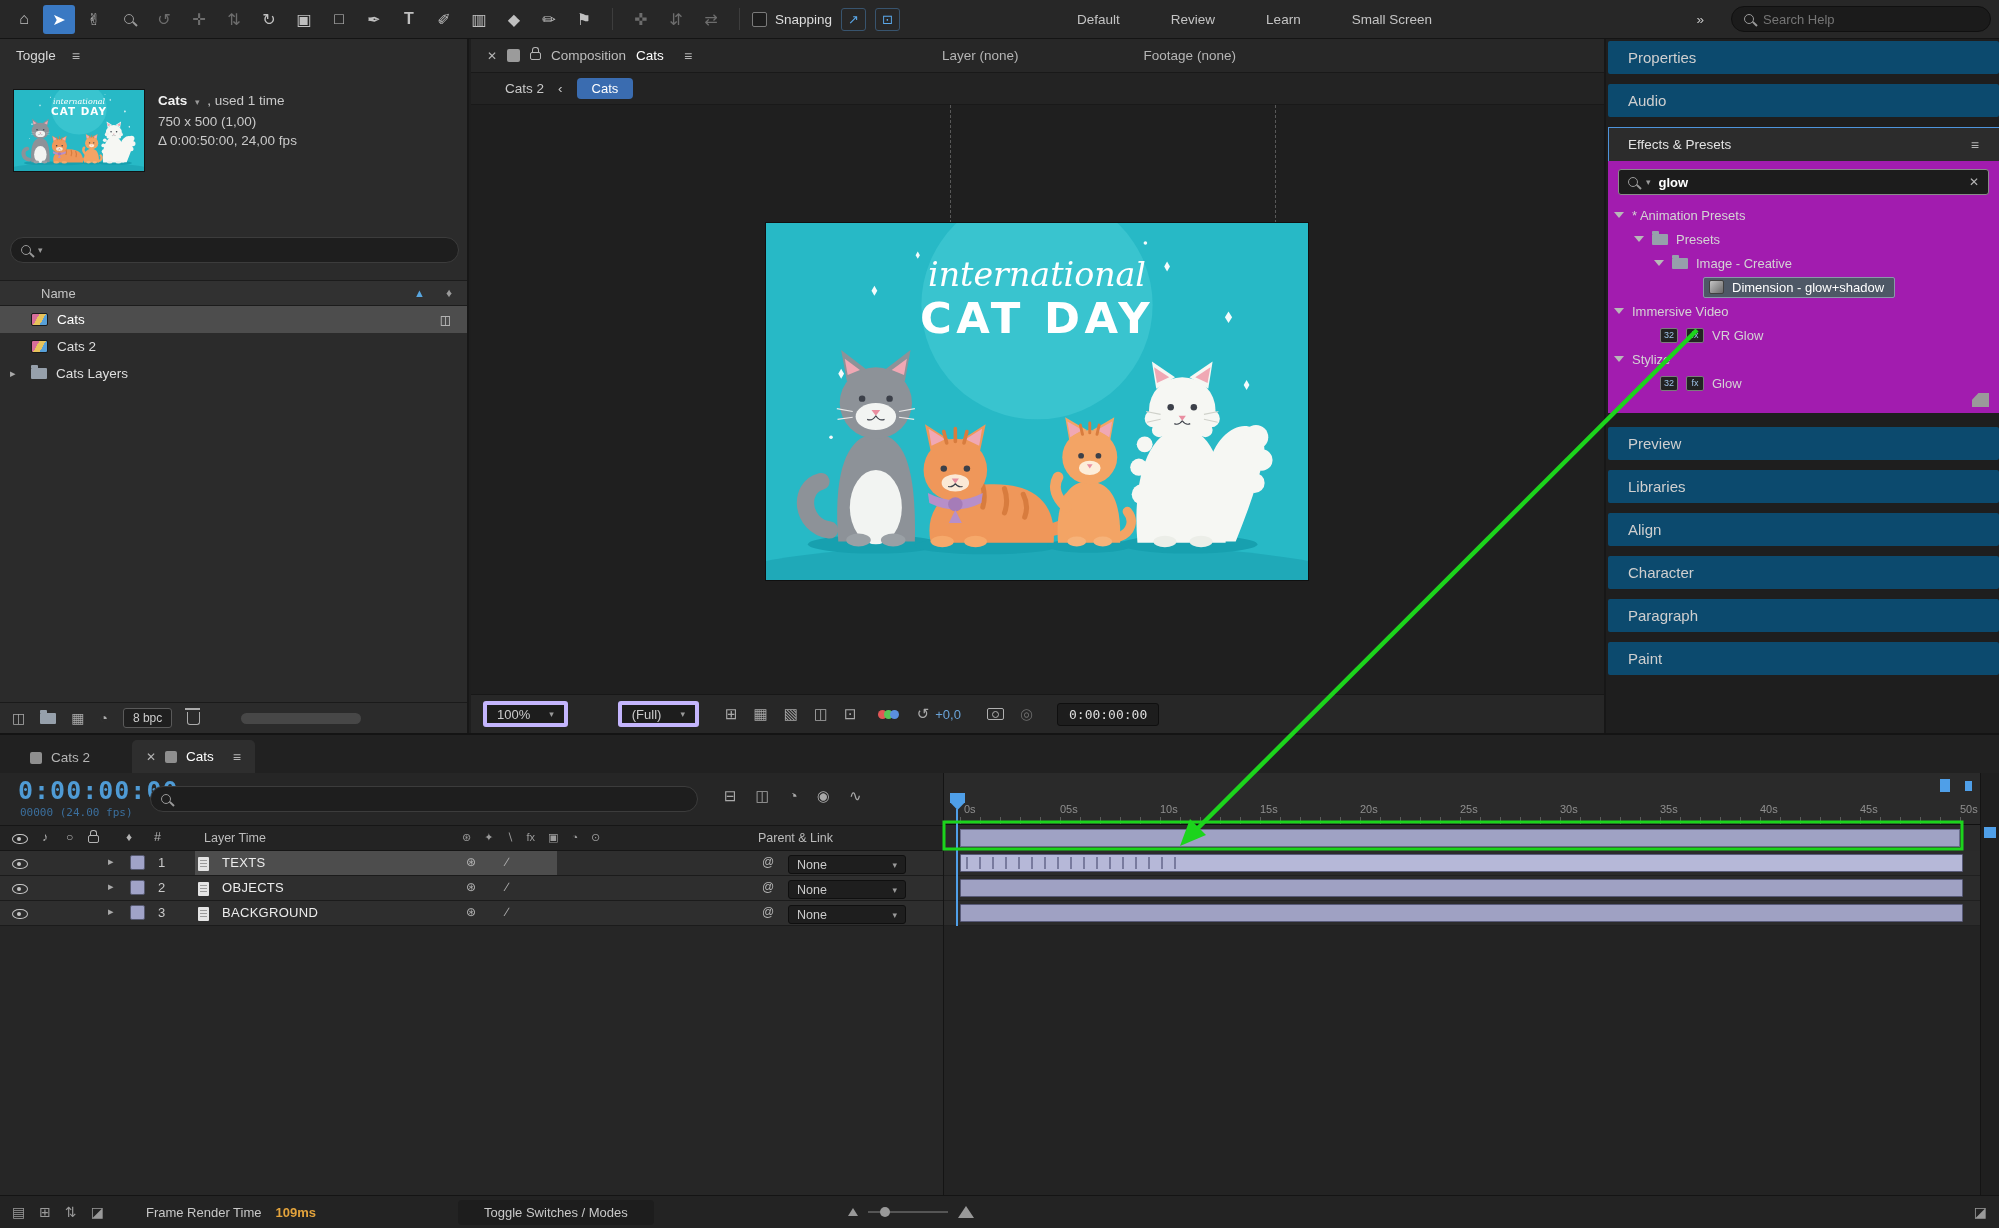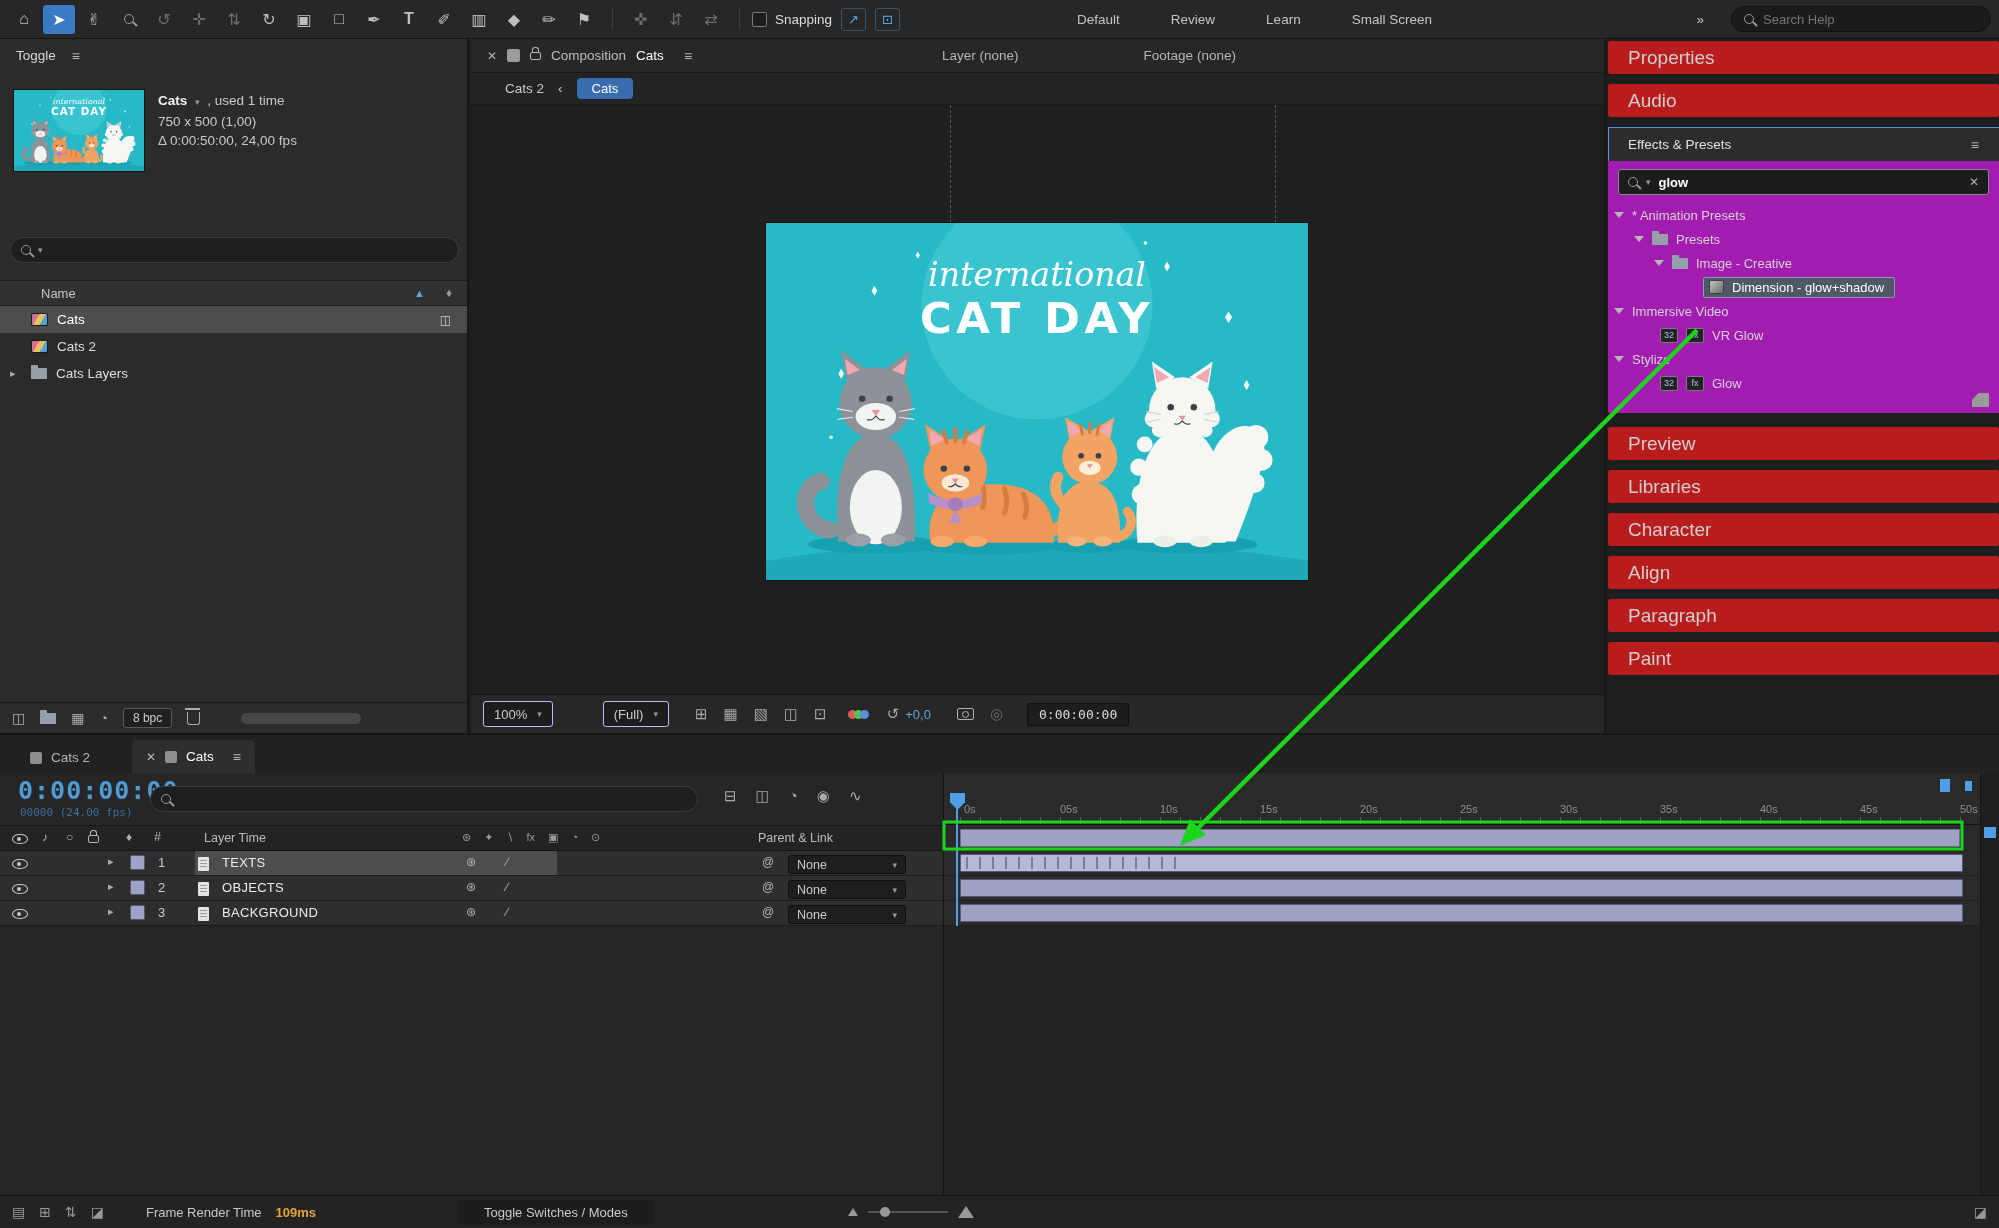--- a/index.html
+++ b/index.html
@@ -72,30 +72,30 @@
   #comp{position:absolute;top:39px;left:471px;width:1135px;height:694px;background:#1f1f1f;border-right:2px solid #171717;
         display:flex;flex-direction:column}
   .c-tabs{height:34px;background:#272727;display:flex;align-items:center;gap:10px;padding:0 16px;border-bottom:1px solid #191919;font-size:13.5px}
   .x{color:#b5b5b5;font-size:12px}
   .c-crumbs{height:32px;background:#232323;display:flex;align-items:center;gap:14px;padding:0 34px;border-bottom:1px solid #191919;font-size:13.5px;color:#c9c9c9}
   .crumb-cur{background:#3a6cb0;color:#fff;padding:3px 15px;border-radius:4px;font-size:13px}
   .c-canvas{flex:1;position:relative;background:#1f1f1f}
   .guide{position:absolute;top:0;width:0;border-left:1px dashed #585858}
   .c-img{position:absolute;left:295px;top:118px;width:542px;height:357px;box-shadow:0 0 0 1px #101010}
   .c-bar{height:39px;background:#272727;border-top:1px solid #171717;display:flex;align-items:center;padding:0 12px;font-size:13px}
-  .dd{display:flex;align-items:center;gap:10px;background:#1d1d1d;border:1px solid #c4b5fd;border-radius:3px;height:26px;padding:0 10px;color:#ccc;flex:none}
+  .dd{display:flex;align-items:center;gap:19px;background:#1d1d1d;border:4px solid #c4b5fd;border-radius:3px;height:26px;padding:0 10px;color:#ccc;flex:none}
   .cico{color:#a8a8a8;font-size:15px;flex:none}
   .chan{display:flex;flex:none}
   .chan i{width:9px;height:9px;border-radius:50%;margin-left:-3px}
   .tc{background:#1d1d1d;border:1px solid #0f0f0f;border-radius:3px;padding:3px 11px;color:#ddd;
       font-family:"DejaVu Sans Mono",monospace;font-size:13px;flex:none}
 
   
   #right{position:absolute;top:39px;left:1608px;width:391px;height:694px;background:#1e1e1e;padding-top:2px}
-  .r-hdr{height:33px;background:#b91c1c;display:flex;align-items:center;padding:0 20px;color:#cfcfcf;font-size:19px;
+  .r-hdr{height:33px;background:#0c4a6e;display:flex;align-items:center;padding:0 20px;color:#cfcfcf;font-size:15px;
          border-radius:2px;margin-bottom:10px}
   .ep{position:relative;background:#a21caf;border-top:1px solid #4e94dc;padding-bottom:18px;margin-bottom:14px}
   .ep::before{content:"";position:absolute;left:0;top:0;width:1px;height:33px;background:#4e94dc}
   .ep-hdr{height:33px;display:flex;align-items:center;padding:0 20px 0 20px;color:#e2e2e2;font-size:13.5px;background:#2c2c2c}
   .ep-search{margin:8px 10px;display:flex;align-items:center;gap:8px;background:#1c1c1c;border:1px solid #8a8a8a;border-radius:3px;height:26px;padding:0 9px}
   .ep-search input{flex:1;background:transparent;border:0;outline:0;color:#fff;font-weight:bold;font-size:13px}
   .ep-tree{font-size:13px;color:#d4d4d4}
   .ep-row{height:24px;display:flex;align-items:center;gap:8px}
   .selwrap{display:flex;align-items:center;gap:8px;background:#4e5866;outline:1px solid #8b97aa;color:#fff;padding:2px 10px 2px 5px;border-radius:1px}
   .badge{width:18px;height:15px;border:1px solid #7b7b7b;border-radius:2px;font-size:9px;display:flex;align-items:center;justify-content:center;
@@ -491,24 +491,24 @@
       <span class="ep-corner"></span>
     </div>
 
     <div class="r-hdr">
         <span>Preview</span>
       </div>
     <div class="r-hdr">
         <span>Libraries</span>
       </div>
     <div class="r-hdr">
+        <span>Align</span>
+      </div>
+    <div class="r-hdr">
         <span>Character</span>
-      </div>
-    <div class="r-hdr">
-        <span>Align</span>
       </div>
     <div class="r-hdr">
         <span>Paragraph</span>
       </div>
     <div class="r-hdr">
         <span>Paint</span>
       </div>
   </section>
 
   <section id="timeline">

